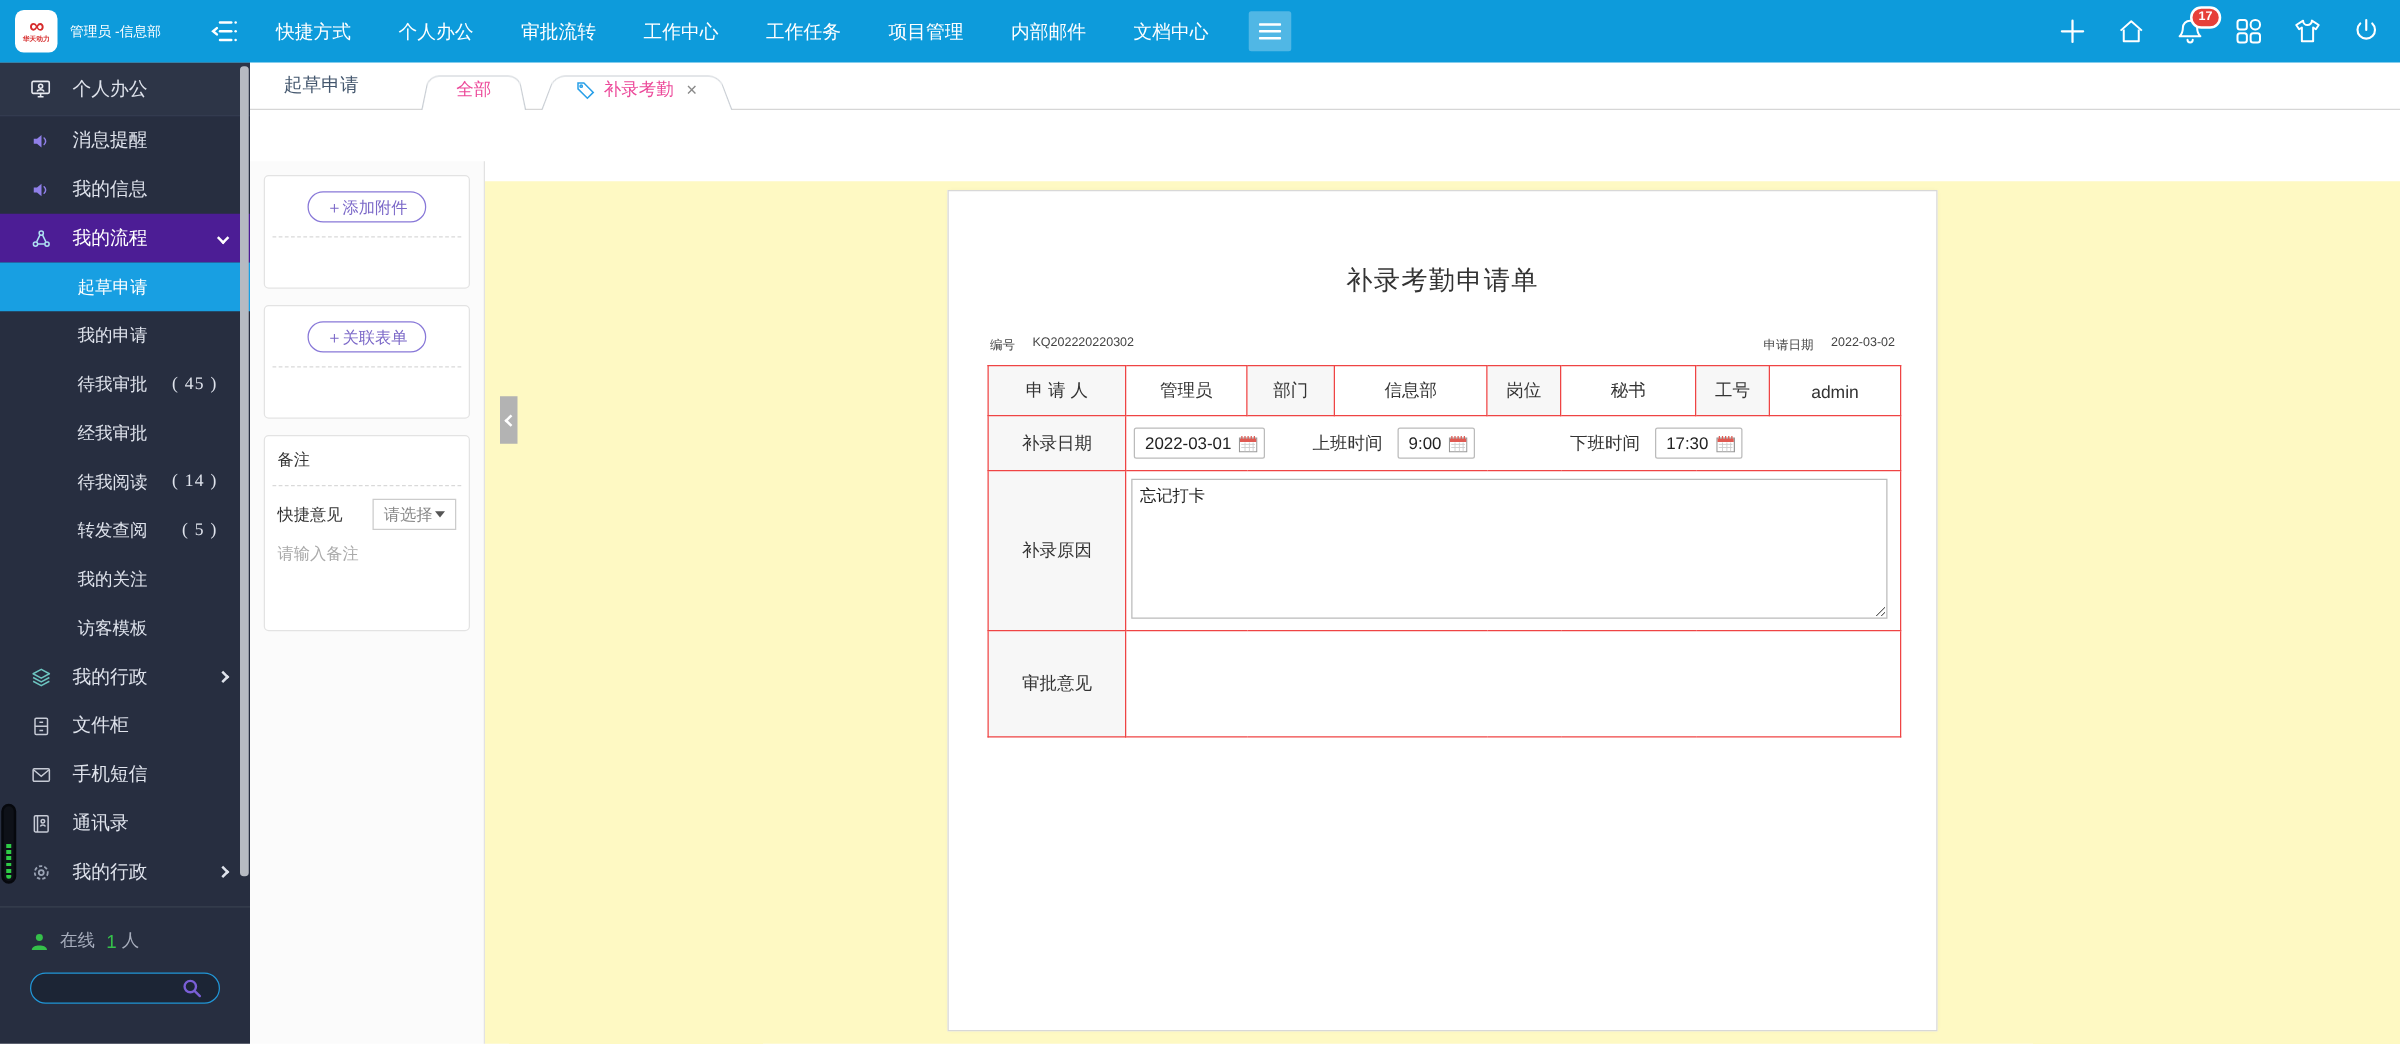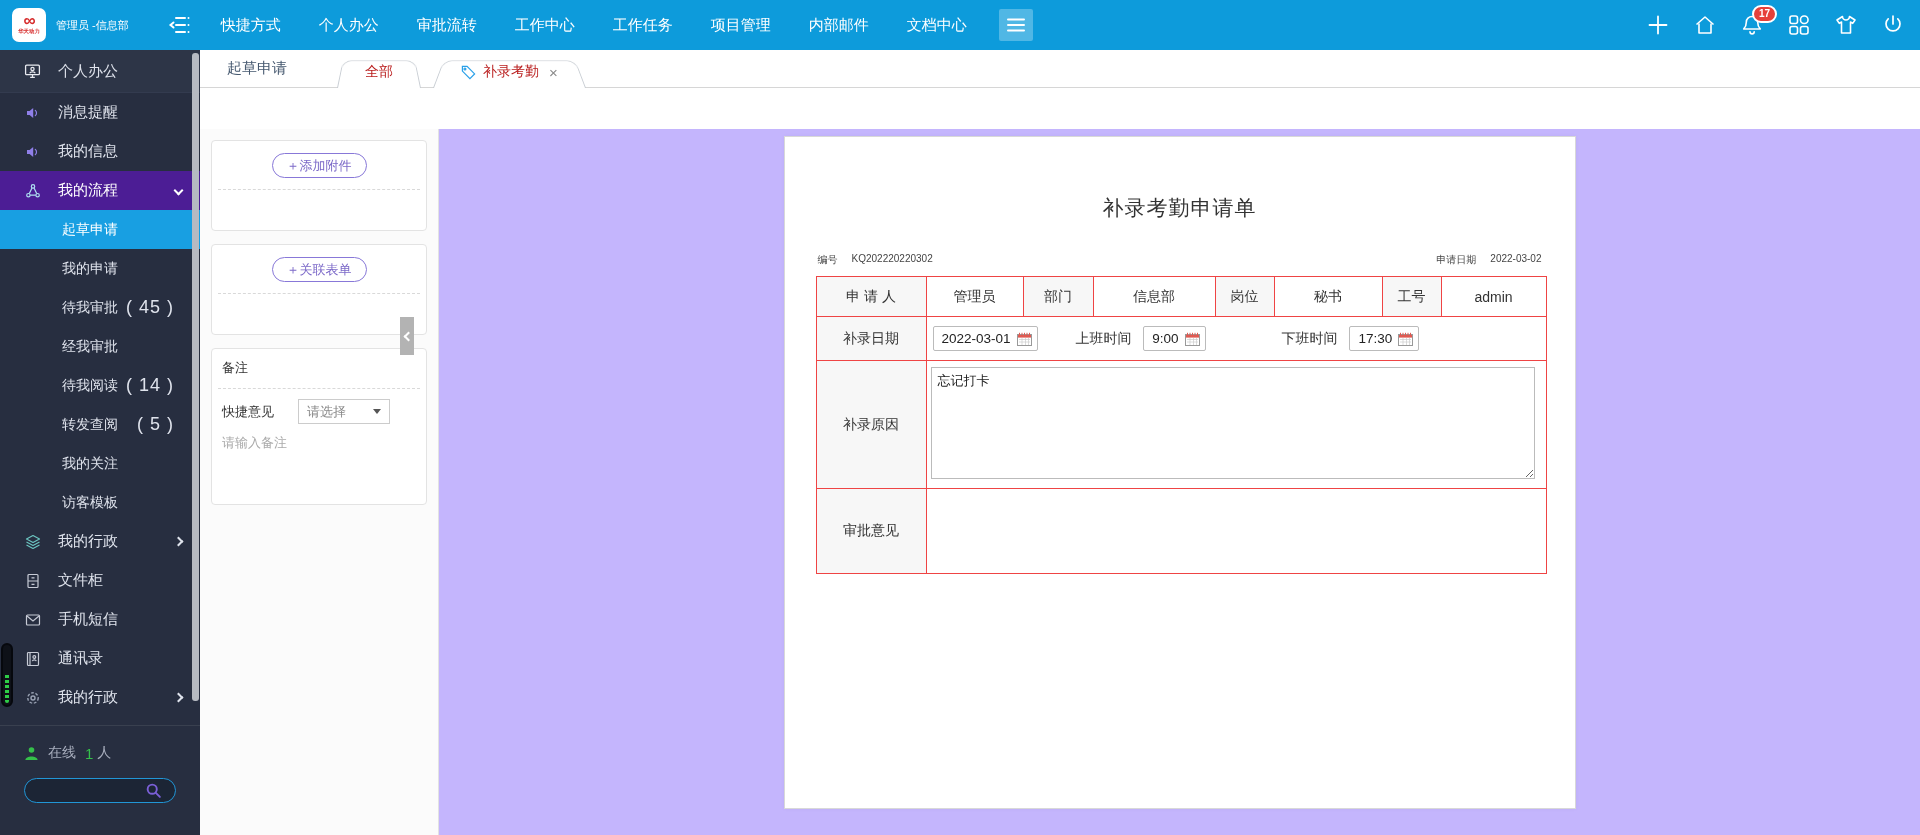--- a/index.html
+++ b/index.html
@@ -23,60 +23,60 @@
   .sidebar { position:absolute; left:0; top:50px; width:200px; bottom:0; background:#272e40; color:#dfe3ec; z-index:20; }
   .srow { height:39px; display:flex; align-items:center; padding:0 18px 0 24px; font-size:15px; cursor:pointer; }
   .srow .sico { width:17px; height:17px; margin-right:17px; flex:0 0 auto; display:flex; align-items:center; justify-content:center; }
   .srow.first { height:43px; background:#2d3547; border-bottom:1px solid #333b4f; }
   .srow.parent-active { background:#4c1d95; color:#fff; }
   .chev { width:7px; height:7px; border-right:2px solid currentColor; border-bottom:2px solid currentColor; margin-left:auto; flex:0 0 auto; }
   .chev.down { transform:rotate(45deg); }
   .chev.right { transform:rotate(-45deg); }
   .schild { height:39px; display:flex; align-items:center; padding:0 26px 0 62px; font-size:14px; cursor:pointer; }
   .schild.active { background:#189fe2; color:#fff; }
-  .schild .cbadge { margin-left:auto; font-size:18px; letter-spacing:1px; }
+  .schild .cbadge { margin-left:auto; font-size:14px; letter-spacing:1px;font-family:Liberation Serif, serif; }
   .side-scrollthumb { position:absolute; right:1px; top:3px; width:7px; height:648px; background:#b6bac2; border-radius:3px; }
   .green-meter { position:absolute; left:1px; top:593px; width:12px; height:64px; background:#0e1118; border:2px solid #06080d; border-radius:6px; display:flex; flex-direction:column; justify-content:flex-end; padding:2px; }
   .green-meter .fill { height:28px; border-radius:0 0 3px 3px; background:repeating-linear-gradient(180deg,#2ecc46 0 3px,#0e1118 3px 5px); }
   .side-bottom { position:absolute; left:0; right:0; bottom:0; height:110px; border-top:1px solid #39404f; padding:18px 24px 0; }
   .online-row { display:flex; align-items:center; gap:9px; font-size:14px; color:#a7adbc; }
   .online-row b { color:#35c04a; font-weight:normal; font-size:15px; }
   .search-wrap { margin-top:16px; position:relative; }
   .search-input { width:152px; height:25px; background:rgba(10,20,35,.35); border:1px solid #2196d6; border-radius:13px; color:#dfe3ec; padding:0 28px 0 12px; font-size:13px; outline:none; }
   .search-ico { position:absolute; right:14px; top:4px; }
 
   
   .content { position:absolute; left:200px; top:50px; right:0; bottom:0; background:#fff; }
   .tabrow { height:38px; background:#fff; border-bottom:1px solid #d6d6d6; display:flex; align-items:flex-end; padding-left:27px; position:relative; }
   .section-title { font-size:15px; color:#44576e; margin:0 44px 9px 0; }
   .tab { position:relative; height:32px; display:flex; align-items:center; padding:0 18px; margin:0 16px; top:1px; cursor:pointer; }
   .tab::before { content:""; position:absolute; top:0; right:-10px; bottom:0; left:-10px; border:1px solid #c9ced4; border-bottom:none; border-radius:10px 10px 0 0; transform:perspective(14px) rotateX(4deg); transform-origin:bottom; background:#fff; }
   .tab > * { position:relative; z-index:1; }
-  .tab .tlabel { font-size:14px; color:#b91c1c; }
+  .tab .tlabel { font-size:14px; color:#ec4899; }
   .tab .close-x { font-size:15px; color:#8a8a8a; margin-left:10px; }
   .toolbar { height:40px; background:#f8f8f8; border-bottom:1px solid #e2e2e2; display:flex; align-items:center; padding-left:19px; gap:16px; }
   .btn { background:#18a0e2; color:#fff; border:none; border-radius:3px; height:27px; padding:0 14px; font-size:14px; font-family:inherit; cursor:pointer; }
 
   .body { position:absolute; left:0; top:79px; right:0; bottom:0; display:flex; }
-  .left-panel { width:239px; flex:0 0 auto; background:#fbfbfb; border-right:1px solid #e2e2e2; padding:11px 11px 0;font-family:Liberation Mono, monospace; }
+  .left-panel { width:188px; flex:0 0 auto; background:#fbfbfb; border-right:1px solid #e2e2e2; padding:11px 11px 0;font-family:Liberation Mono, monospace; }
   .pbox { background:#fff; border:1px solid #e3e3e3; border-radius:4px; margin-bottom:13px; padding:10px 10px 12px; }
   .pill { display:block; margin:2px auto 0; background:#fff; border:1px solid #8878d8; color:#7b68c8; border-radius:13px; height:25px; padding:0 14px; font-size:13px; font-family:inherit; cursor:pointer; }
   .dash { border-top:1px dashed #d9d9d9; margin:11px -4px 0; }
   .pbox .spacer { height:28px; }
   .note-title { font-size:13px; color:#333; }
   .qo-row { display:flex; align-items:center; gap:24px; margin-top:10px; }
   .qo-label { font-size:13px; color:#333; white-space:nowrap; }
   .qo-select { width:92px; height:25px; border:1px solid #ccc; background:#fff; display:flex; align-items:center; justify-content:space-between; padding:0 8px; font-size:13px; color:#888; cursor:pointer; }
   .caret { width:0; height:0; border-left:4px solid transparent; border-right:4px solid transparent; border-top:5px solid #555; }
   .note-ph { margin-top:10px; font-size:13px; color:#aaa; }
 
   .collapse-handle { position:absolute; left:200px; top:267px; width:14px; height:38px; background:#b3b3b3; display:flex; align-items:center; justify-content:center; cursor:pointer; z-index:5; }
   .collapse-handle .chev { border-color:#fff; margin:0 0 0 3px; }
 
-  .main { flex:1; position:relative; background:#c4b5fd; overflow:hidden; }
+  .main { flex:1; position:relative; background:#fef9c3; overflow:hidden;margin-top:16px; }
   .card { width:792px; height:673px; margin:7px auto 0; background:#fff; border:1px solid #d8d8d8; box-shadow:0 0 4px rgba(0,0,0,.04); }
   .form-title { text-align:center; margin-top:57px; font-size:21px; color:#333; letter-spacing:1px; }
   .meta-row { display:flex; justify-content:space-between; margin:31px 33px 9px; font-size:10px; color:#444; }
   .meta-row .pair { display:flex; gap:14px; }
   table.form { border-collapse:collapse; margin:0 31px; width:730px; table-layout:fixed; }
   table.form td { border:1px solid #ef4444; font-size:14px; color:#333; padding:2px 6px; }
   td.lab { background:#f7f7f7; text-align:center; color:#333; }
   td.val { text-align:center; color:#555; }
   .row1 td { height:40px; }
   .row2 td { height:44px; }

